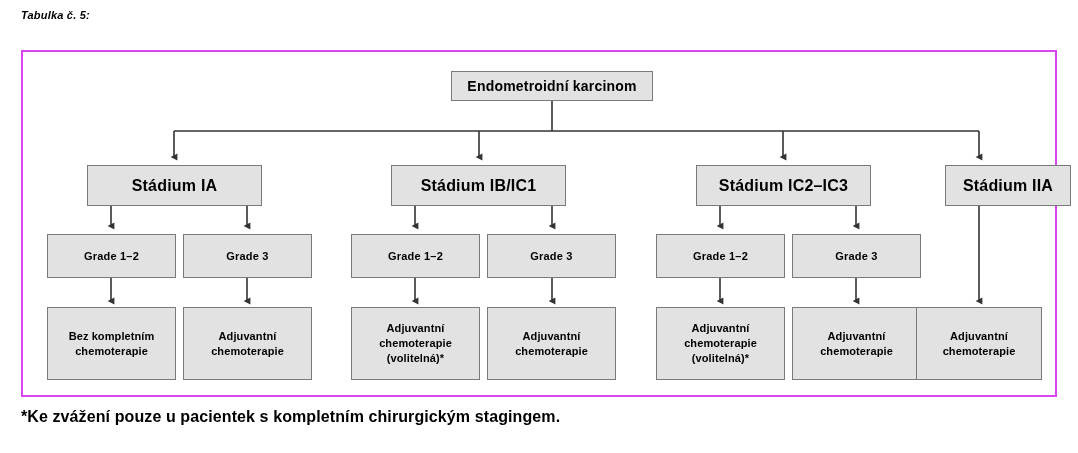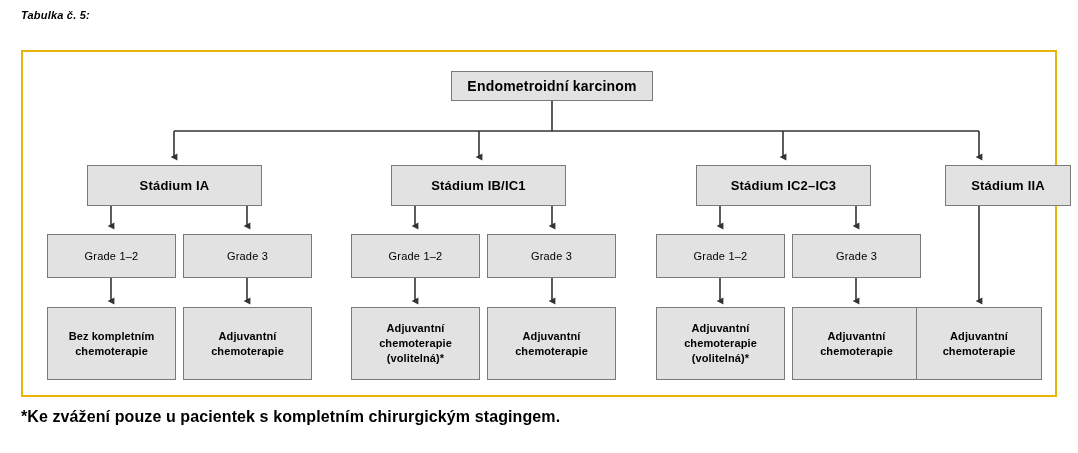--- a/index.html
+++ b/index.html
@@ -26,21 +26,21 @@
     letter-spacing: 0.2px;
     white-space: nowrap;
   }
 
   #diagram-frame {
     position: absolute;
     left: 21px;
     top: 50px;
     width: 1036px;
     height: 347px;
-    border: 2px solid #eab308;
+    border: 2px solid #d946ef;
     box-sizing: border-box;
     background: #ffffff;
   }
 
   #diagram-canvas {
     position: absolute;
     left: 0;
     top: 0;
     width: 1036px;
     height: 347px;
@@ -67,28 +67,28 @@
     line-height: 1.35;
   }
 
   .node-root {
     font-size: 14px;
     font-weight: bold;
     letter-spacing: 0.2px;
   }
 
   .node-stage {
-    font-size: 13px;
+    font-size: 16px;
     font-weight: bold;
     letter-spacing: 0.2px;
   }
 
   .node-grade {
     font-size: 11px;
-    font-weight: normal;
+    font-weight: bold;
     letter-spacing: 0.2px;
   }
 
   .node-treatment {
     font-size: 11px;
     font-weight: bold;
     letter-spacing: 0.1px;
     padding: 0 6px;
   }
 

